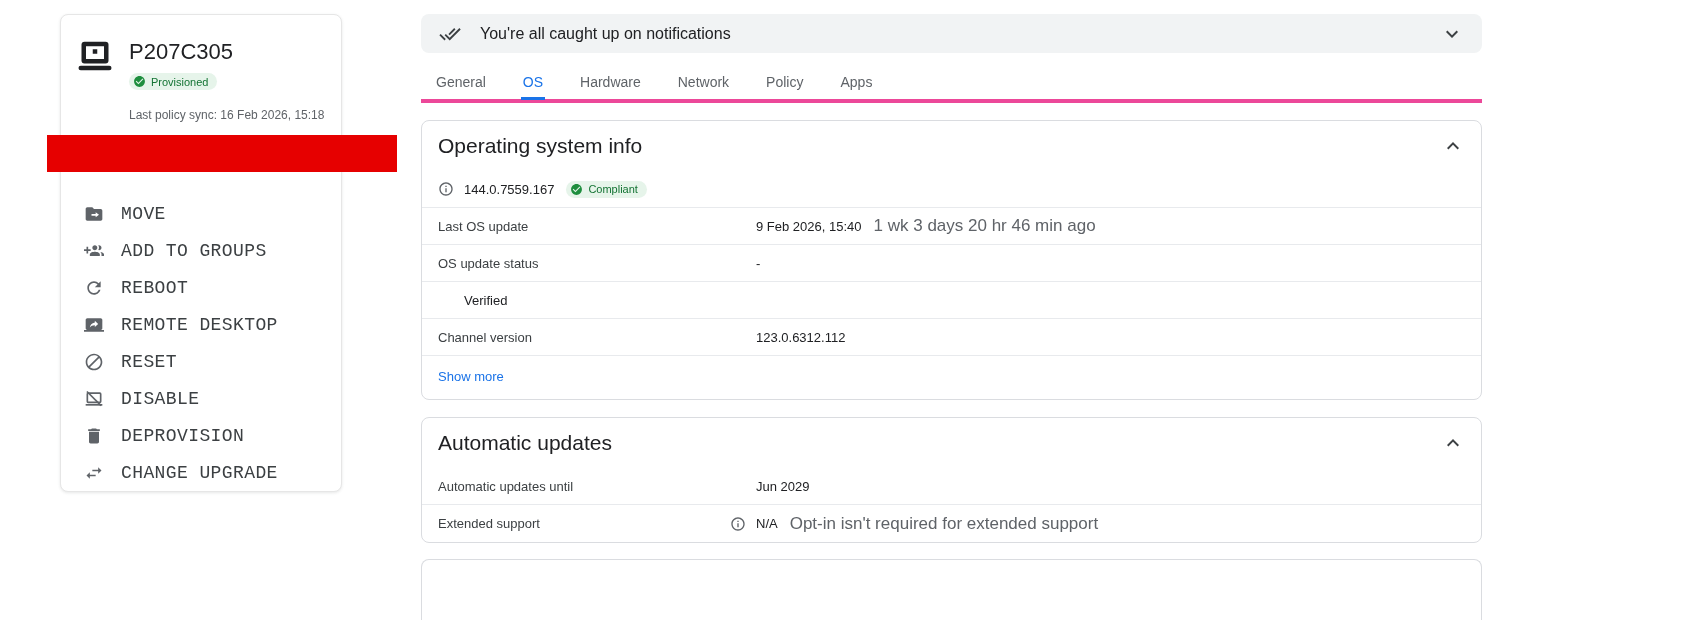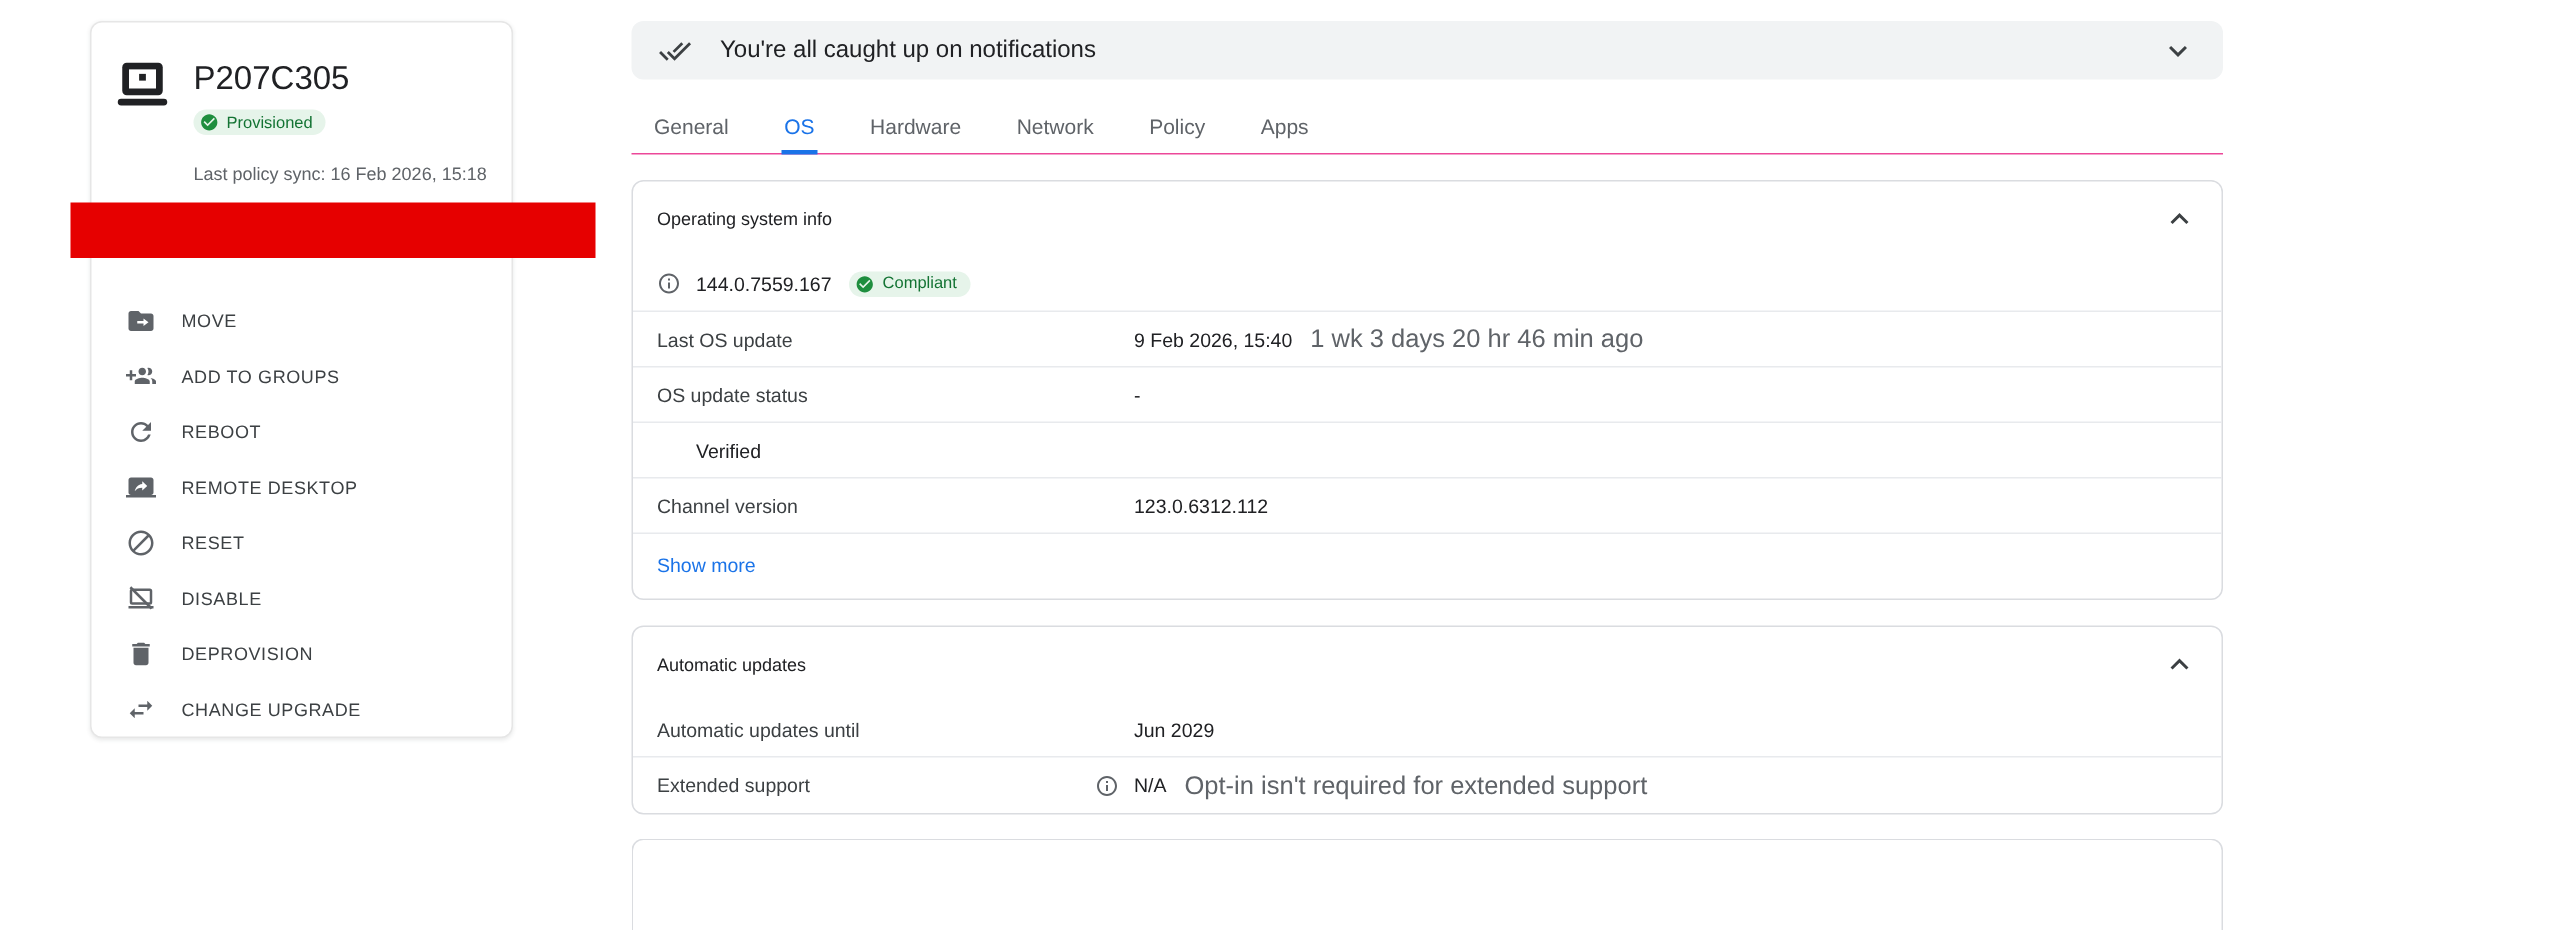--- a/index.html
+++ b/index.html
@@ -17,42 +17,42 @@
     background:#e6f4ea; color:#137333; font-size:11px; font-weight:500;
     border-radius:10px; padding:2px 9px 2px 4px; }
   .last-sync { margin:16px 16px 0 68px; font-size:12px; color:#5f6368; }
 
   .redaction { position:absolute; left:47px; top:135px; width:350px; height:37px;
     background:#e60000; z-index:5; }
 
   .actions { list-style:none; position:absolute; left:0; right:0; top:180px; }
   .action-item { display:flex; align-items:center; gap:17px; height:37px;
     padding:0 0 0 23px; cursor:pointer; }
-  .action-label { font-size:12px; font-weight:500; letter-spacing:.4px; color:#3c4043; }
+  .action-label { font-size:18px; font-weight:500; letter-spacing:.4px; color:#3c4043;font-family:Liberation Mono, monospace; }
   .action-icon { width:20px; height:20px; display:flex; align-items:center; }
 
   
   .main { position:absolute; left:421px; top:14px; width:1061px; }
 
   .notify-bar { height:39px; background:#f1f3f4; border-radius:8px;
     display:flex; align-items:center; padding:0 18px; }
   .notify-icon { margin-right:19px; display:flex; }
   .notify-text { font-size:16px; color:#202124; }
   .notify-chevron { margin-left:auto; display:flex; cursor:pointer; }
 
   .tabs { display:flex; gap:33px; margin-top:14px; padding-left:13px;
-    border-bottom:1px solid #ec4899; height:36px; }
+    border-bottom:4px solid #ec4899; height:36px; }
   .tab { font-size:14px; font-weight:500; color:#5f6368; display:flex; align-items:center;
     border-bottom:3px solid transparent; padding:0 2px; margin-bottom:-1px; cursor:pointer; }
   .tab.active { color:#1a73e8; border-bottom-color:#1a73e8; }
 
   .card { border:1px solid #dadce0; border-radius:8px; background:#fff; margin-top:17px; }
   .card-header { display:flex; align-items:center; justify-content:space-between;
     height:50px; padding:0 16px; }
-  .card-title { font-size:12px; font-weight:500; color:#202124; }
+  .card-title { font-size:21px; font-weight:500; color:#202124; }
   .collapse-btn { display:flex; cursor:pointer; }
 
   .row { display:flex; align-items:center; min-height:37px;
     padding:0 16px; border-bottom:1px solid #e8eaed; }
   .row:last-child { border-bottom:none; }
   .row-label { flex:0 0 292px; font-size:13px; color:#3c4043; }
   .icon-slot { flex:0 0 26px; display:flex; align-items:center; }
   .row-value { font-size:13px; color:#202124; }
   .row-note { margin-left:12px; font-size:17px; color:#5f6368; }
   .row .status-badge { margin-top:0; margin-left:12px; }

